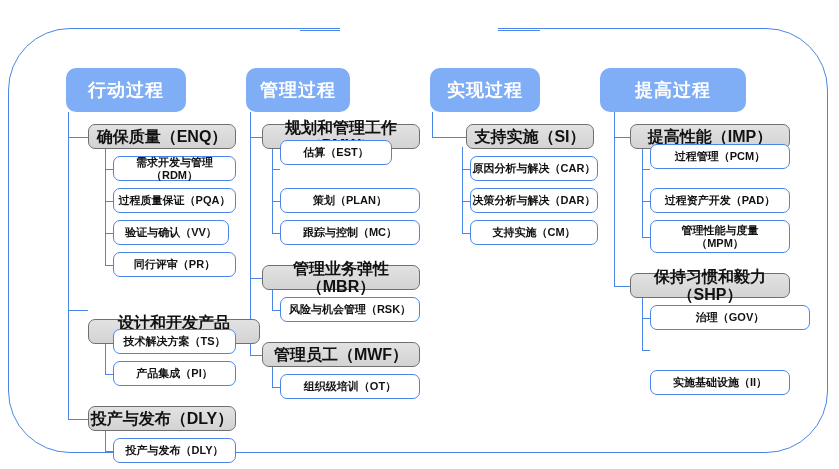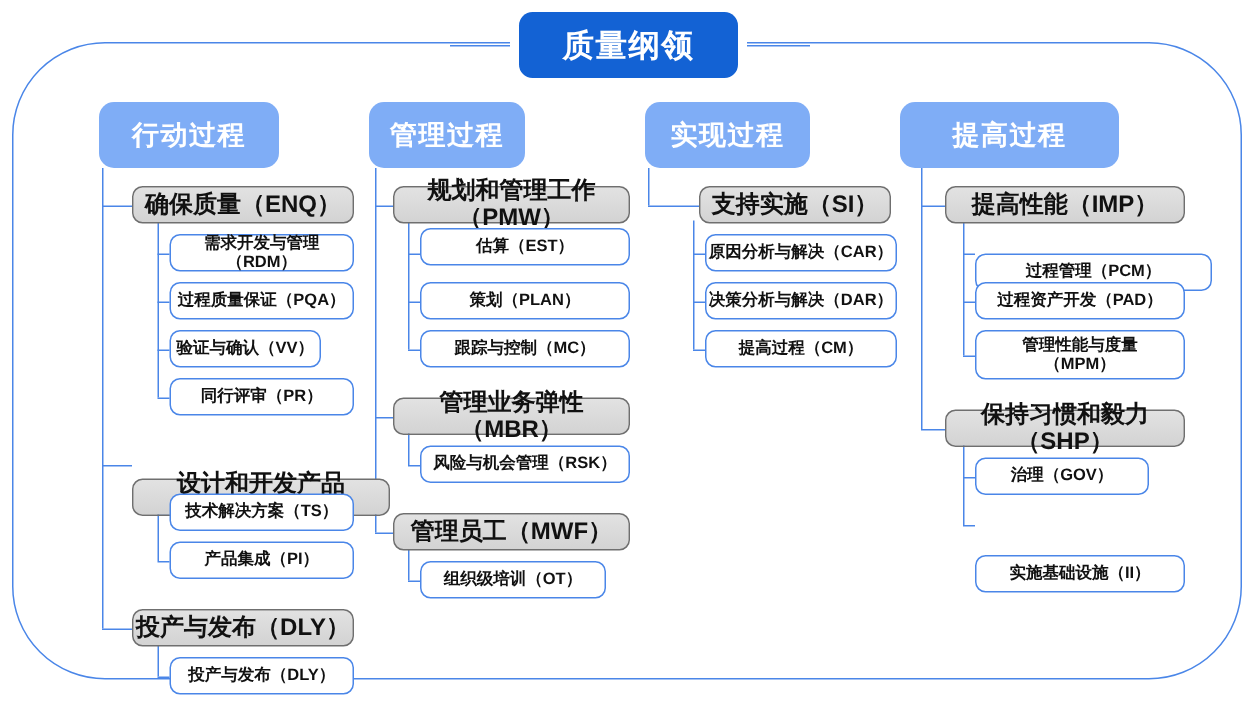--- a/index.html
+++ b/index.html
@@ -99,21 +99,20 @@
   .hline{position:absolute;height:1.3px;background:#4a86e8;z-index:1;}
 </style>
 </head>
 <body>
 
 <div id="canvas">
 
   <div class="outer-frame"></div>
   <div class="root-title-mask"></div>
 
-  <div class="root-title">质量纲领</div>
 
   <div id="connectors">
       <div class="hline" style="left: 68px; top: 136.5px; width: 20px;"></div>
       <div class="hline" style="left: 105px; top: 168.5px; width: 8px;"></div>
       <div class="hline" style="left: 105px; top: 200.5px; width: 8px;"></div>
       <div class="hline" style="left: 105px; top: 232.5px; width: 8px;"></div>
       <div class="hline" style="left: 105px; top: 264.5px; width: 8px;"></div>
       <div class="vline" style="left: 105px; top: 147px; height: 117.5px;"></div>
       <div class="hline" style="left: 68px; top: 309.5px; width: 20px;"></div>
       <div class="hline" style="left: 105px; top: 341.5px; width: 8px;"></div>
@@ -152,44 +151,44 @@
       <div class="vline" style="left: 642px; top: 296px; height: 53.5px;"></div>
       <div class="vline" style="left: 614px; top: 112px; height: 173.5px;"></div>
       <div class="hline" style="left: 300px; top: 30px; width: 48px;"></div>
       <div class="hline" style="left: 490px; top: 30px; width: 50px;"></div>
     </div>
   <div id="nodes">
       <div class="col-header" style="left: 66px; top: 68px; width: 120px;">行动过程</div>
       <div class="node2" style="left: 88px; top: 124px; width: 148px;">确保质量（ENQ）</div>
       <div class="node3" style="left: 113px; top: 156px; width: 123px;">需求开发与管理（RDM）</div>
       <div class="node3" style="left: 113px; top: 188px; width: 123px;">过程质量保证（PQA）</div>
-      <div class="node3" style="left: 113px; top: 220px; width: 101px;">验证与确认（VV）</div>
+      <div class="node3" style="left: 113px; top: 220px; width: 116px;">验证与确认（VV）</div>
       <div class="node3" style="left: 113px; top: 252px; width: 123px;">同行评审（PR）</div>
       <div class="node2" style="left: 88px; top: 297px; width: 172px; margin-top: 22px;">设计和开发产品（EDP）</div>
       <div class="node3" style="left: 113px; top: 329px; width: 123px;">技术解决方案（TS）</div>
       <div class="node3" style="left: 113px; top: 361px; width: 123px;">产品集成（PI）</div>
       <div class="node2" style="left: 88px; top: 406px; width: 148px;">投产与发布（DLY）</div>
       <div class="node3" style="left: 113px; top: 438px; width: 123px;">投产与发布（DLY）</div>
       <div class="col-header" style="left: 246px; top: 68px; width: 104px;">管理过程</div>
       <div class="node2" style="left: 262px; top: 124px; width: 158px;">规划和管理工作（PMW）</div>
-      <div class="node3" style="left: 280px; top: 152px; width: 140px;">估算（EST）</div>
+      <div class="node3" style="left: 280px; top: 140px; width: 112px;">估算（EST）</div>
       <div class="node3" style="left: 280px; top: 188px; width: 140px;">策划（PLAN）</div>
       <div class="node3" style="left: 280px; top: 220px; width: 140px;">跟踪与控制（MC）</div>
       <div class="node2" style="left: 262px; top: 265px; width: 158px;">管理业务弹性（MBR）</div>
       <div class="node3" style="left: 280px; top: 297px; width: 140px;">风险与机会管理（RSK）</div>
       <div class="node2" style="left: 262px; top: 342px; width: 158px;">管理员工（MWF）</div>
-      <div class="node3" style="left: 280px; top: 374px; width: 124px;">组织级培训（OT）</div>
+      <div class="node3" style="left: 280px; top: 374px; width: 140px;">组织级培训（OT）</div>
       <div class="col-header" style="left: 430px; top: 68px; width: 110px;">实现过程</div>
       <div class="node2" style="left: 466px; top: 124px; width: 128px;">支持实施（SI）</div>
       <div class="node3" style="left: 470px; top: 156px; width: 128px;">原因分析与解决（CAR）</div>
       <div class="node3" style="left: 470px; top: 188px; width: 128px;">决策分析与解决（DAR）</div>
-      <div class="node3" style="left: 470px; top: 220px; width: 128px;">提高过程（CM）</div>
+      <div class="node3" style="left: 470px; top: 220px; width: 128px;">支持实施（CM）</div>
       <div class="col-header" style="left: 600px; top: 68px; width: 146px;">提高过程</div>
       <div class="node2" style="left: 630px; top: 124px; width: 160px;">提高性能（IMP）</div>
-      <div class="node3" style="left: 650px; top: 169px; width: 158px;">过程管理（PCM）</div>
+      <div class="node3" style="left: 650px; top: 144px; width: 140px;">过程管理（PCM）</div>
       <div class="node3" style="left: 650px; top: 188px; width: 140px;">过程资产开发（PAD）</div>
       <div class="node3 two-line" style="left: 650px; top: 220px; width: 140px;">管理性能与度量<br>（MPM）</div>
       <div class="node2" style="left: 630px; top: 273px; width: 160px;">保持习惯和毅力（SHP）</div>
-      <div class="node3" style="left: 650px; top: 305px; width: 116px;">治理（GOV）</div>
+      <div class="node3" style="left: 650px; top: 305px; width: 160px;">治理（GOV）</div>
       <div class="node3" style="left: 650px; top: 337px; width: 140px; margin-top: 33px;">实施基础设施（II）</div>
     </div>
 
 </div>
 
 </body></html>

